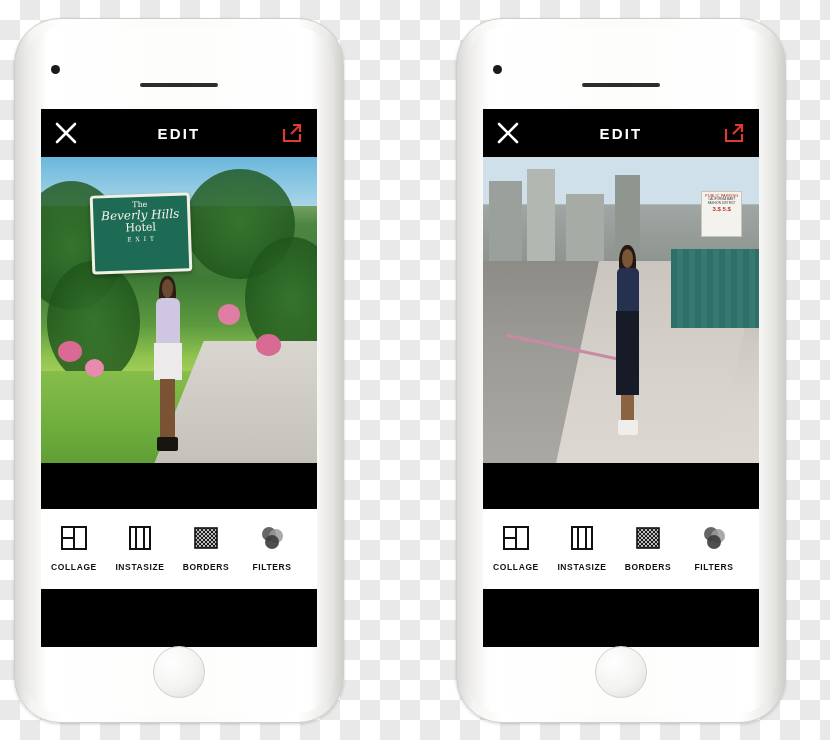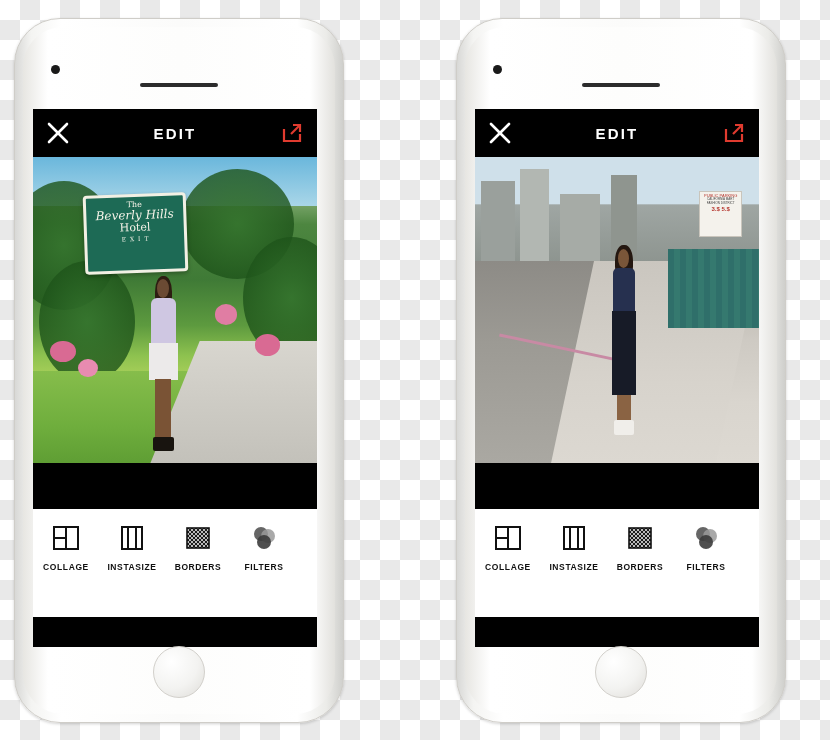--- a/index.html
+++ b/index.html
@@ -92,21 +92,21 @@
     height: 52px;
     border-radius: 50%;
     background: radial-gradient(circle at 35% 30%, #ffffff 0%, #f3f3f1 55%, #dedcd8 100%);
     border: 1.5px solid #d2d0cb;
     box-sizing: border-box;
   }
 
   
   .screen {
     position: absolute;
-    left: 10px;
+    left: 18px;
     right: 18px;
     top: 82px;
     height: 538px;
     background: #000000;
     overflow: hidden;
   }
 
   
   .appbar {
     position: relative;
@@ -260,21 +260,21 @@
 
   
   .letterbox {
     height: 46px;
     background: #000;
   }
 
   
   .toolbar {
     position: relative;
-    height: 108px;
+    height: 80px;
     background: #ffffff;
     display: flex;
     align-items: flex-start;
     padding-top: 12px;
     box-sizing: border-box;
     overflow: hidden;
   }
   .tool {
     flex: 0 0 auto;
     width: 66px;

